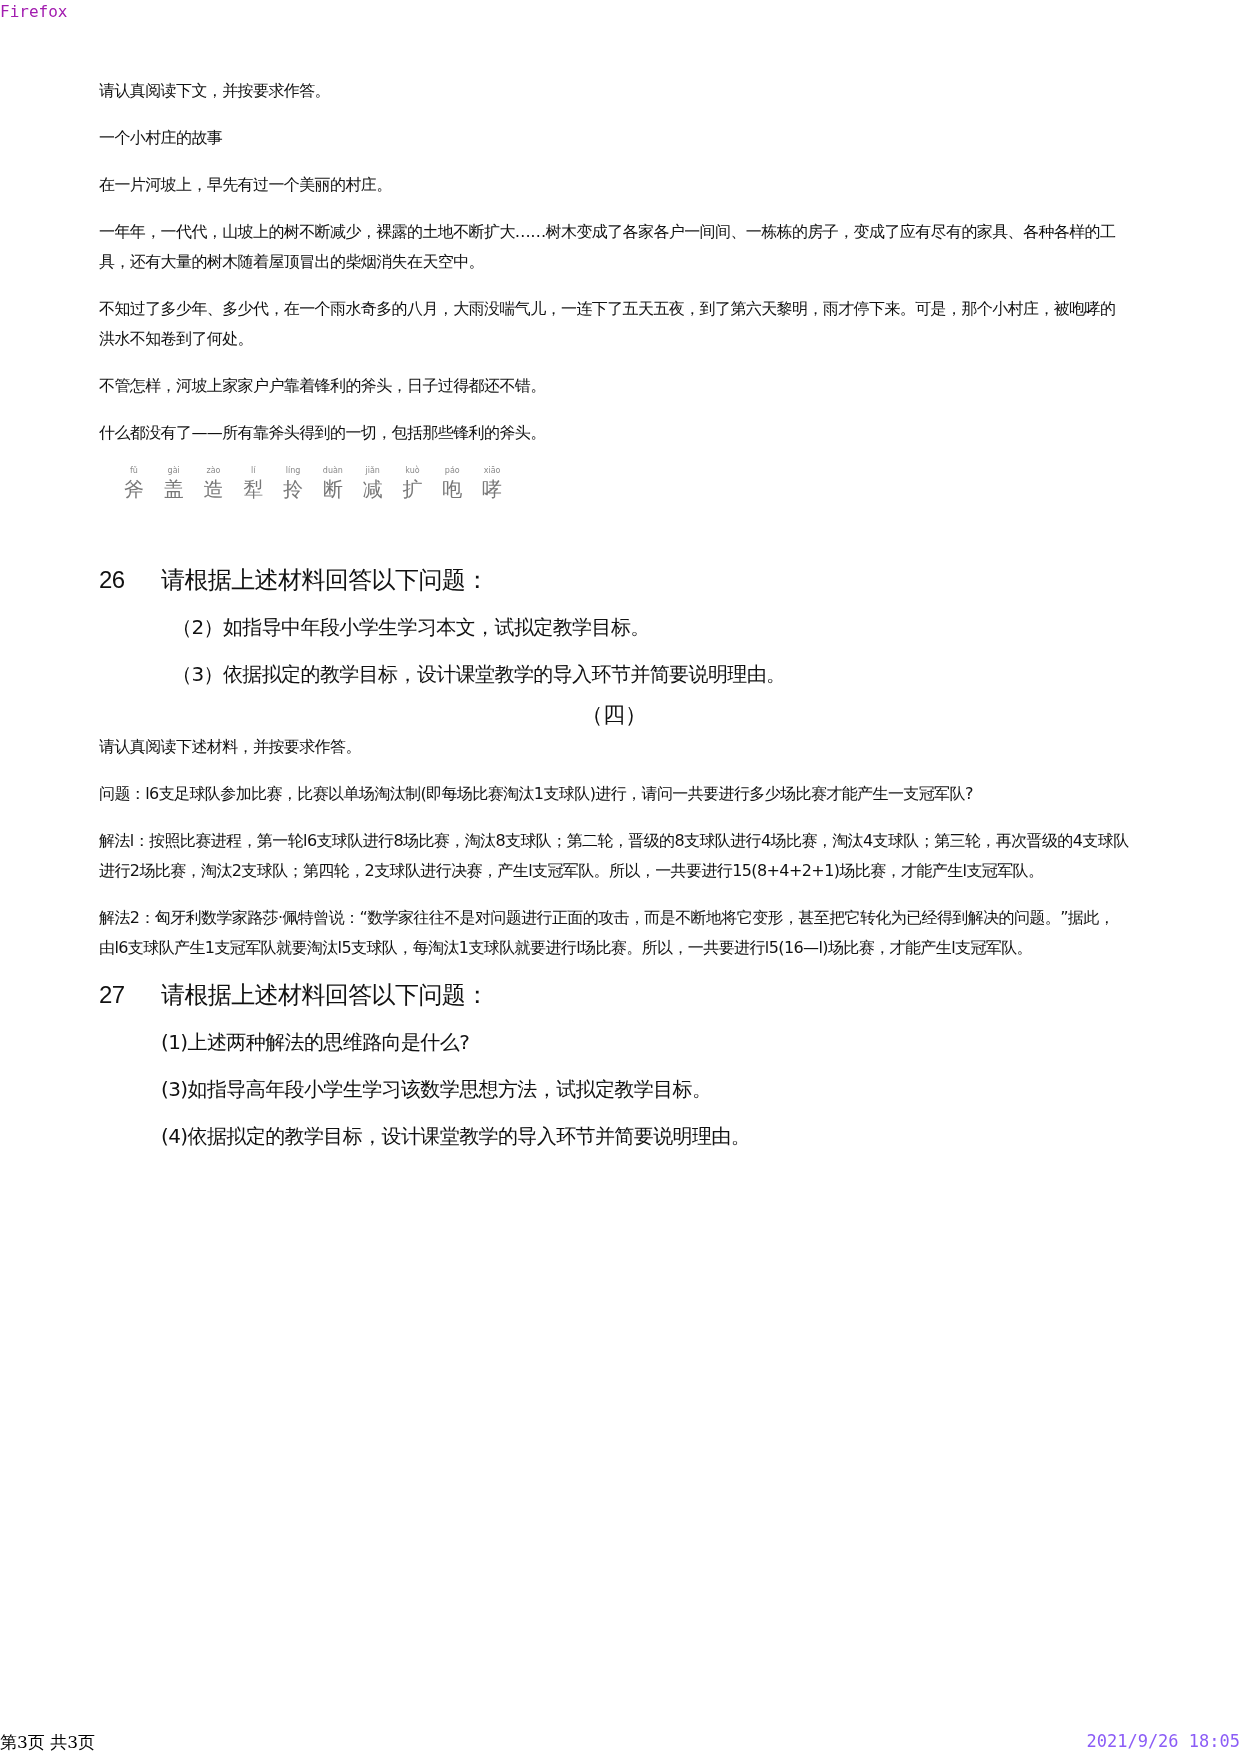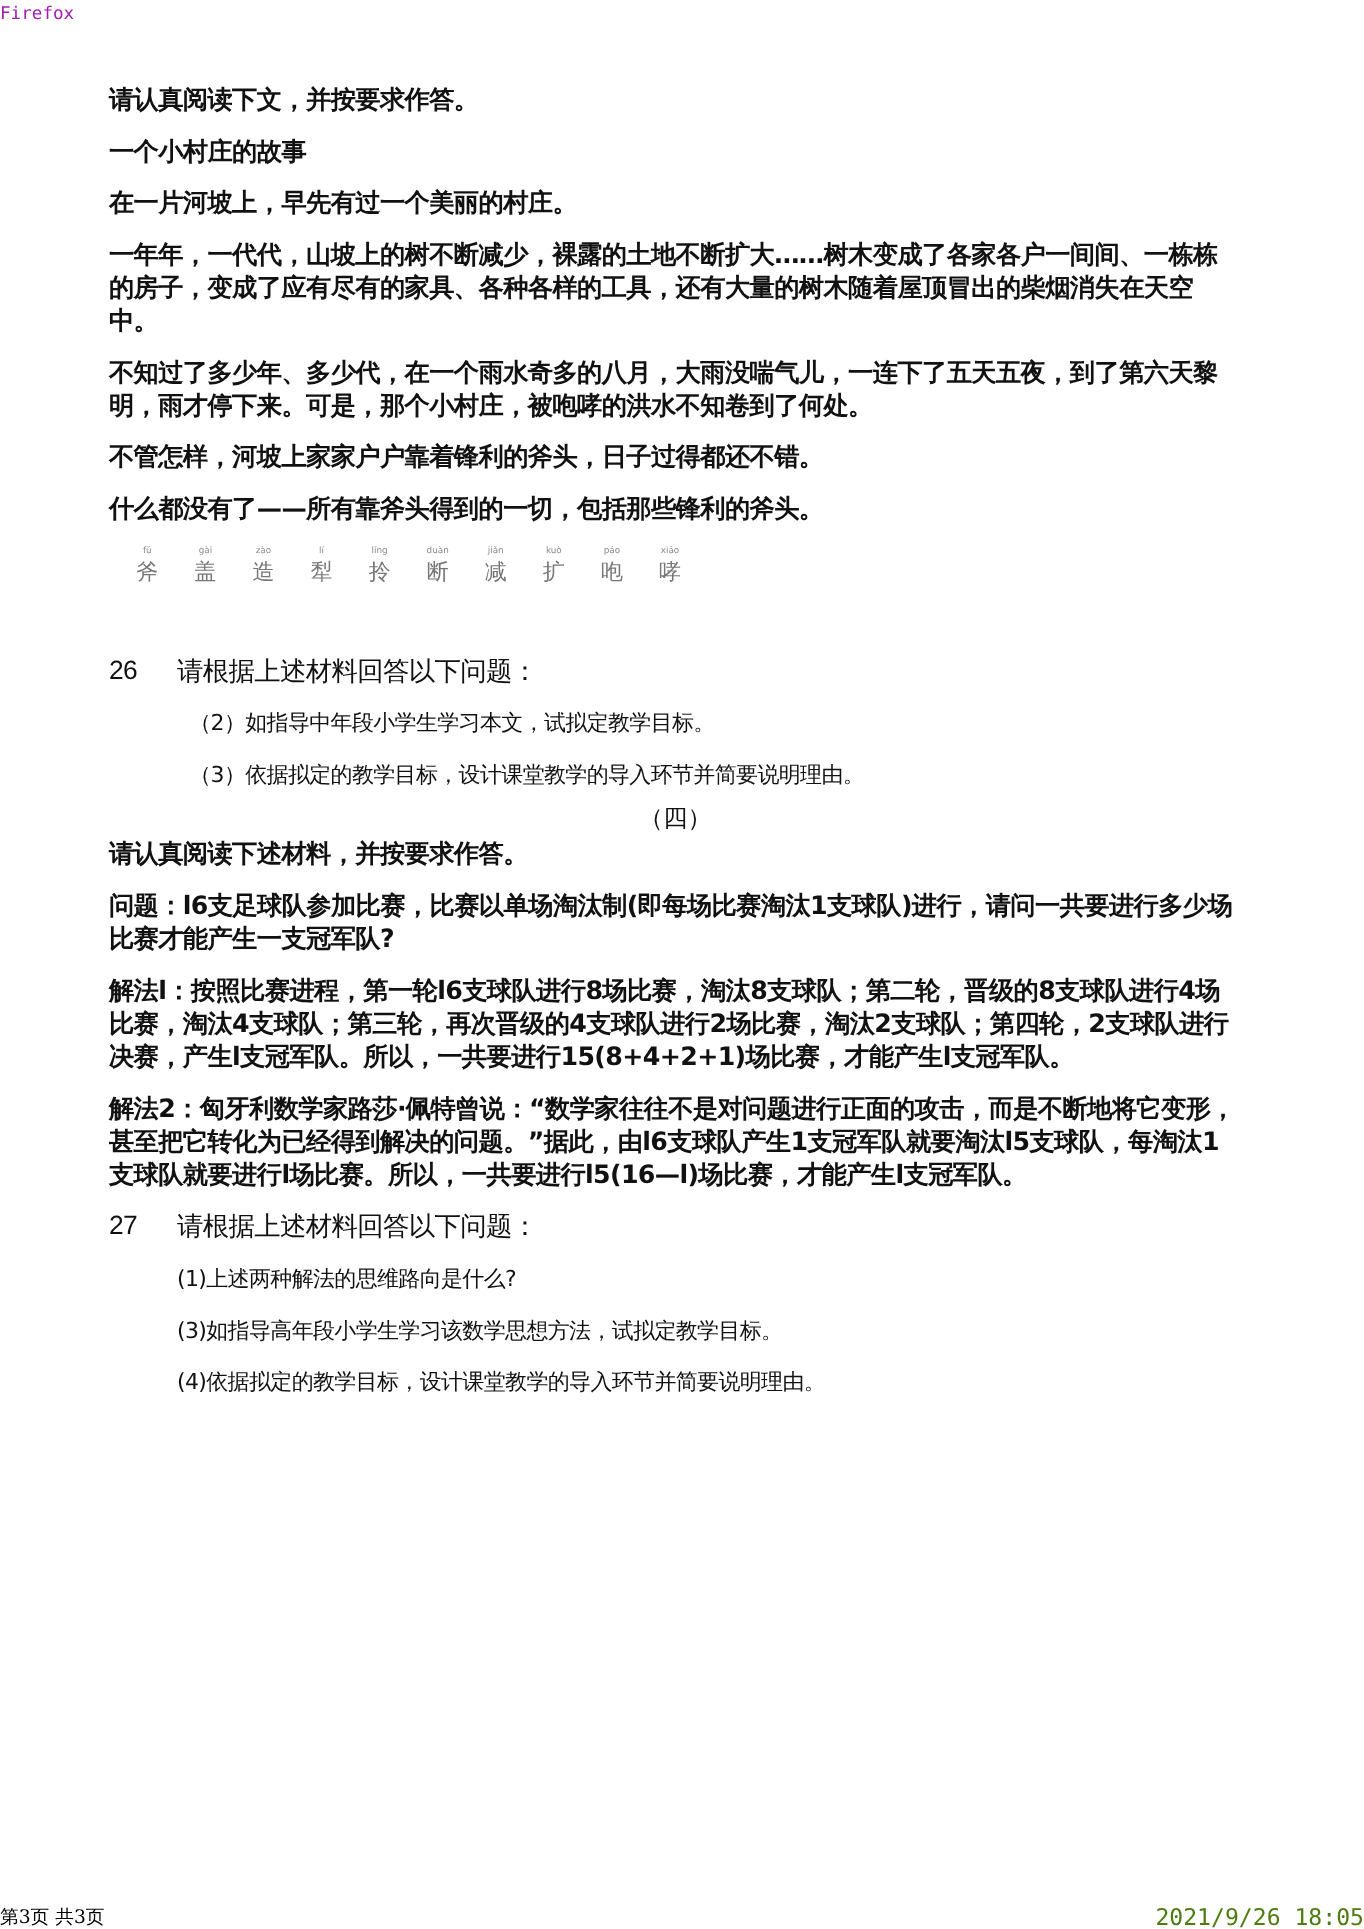--- a/index.html
+++ b/index.html
@@ -14,32 +14,31 @@
     font-size: 16px; color: #a21caf;
   }
   .footer-left {
     position: absolute; left: 0; top: 1731px;
     font-family: "DejaVu Serif", "Liberation Serif", serif;
     font-weight: normal; font-size: 17px; color: #000;
   }
   .footer-right {
     position: absolute; right: 0; top: 1731px;
     font-family: "DejaVu Sans Mono", "Liberation Mono", monospace;
-    font-size: 21px; color: #4d7c0f;
+    font-size: 17px; color: #8b5cf6;
   }
   .content {
     position: absolute; left: 99px; top: 76px; width: 1030px;
   }
   .p {
-    font-size: 23px; line-height: 30px; margin: 0 0 17px 0;
+    font-size: 16px; line-height: 30px; margin: 0 0 17px 0;
     letter-spacing: -0.6px;
-    font-weight: bold;
   }
   .pinyin-row {
-    display: flex; gap: 13px; margin: 4px 0 0 15px; height: 50px;
+    display: flex; gap: 0; margin: 4px 0 0 15px; height: 50px;
   }
   .pinyin-cell {
     width: 39.8px; text-align: center; color: #8a8a8a;
   }
   .pinyin-cell .py { font-size: 8px; line-height: 12px; display: block; }
   .pinyin-cell .hz {
     font-family: "DejaVu Serif", "Liberation Serif", serif;
     font-size: 20px; line-height: 24px; display: block; color: #777;
   }
   .q-head { display: flex; font-size: 24px; line-height: 30px; margin: 50px 0 17px 0; letter-spacing: -0.6px; }

